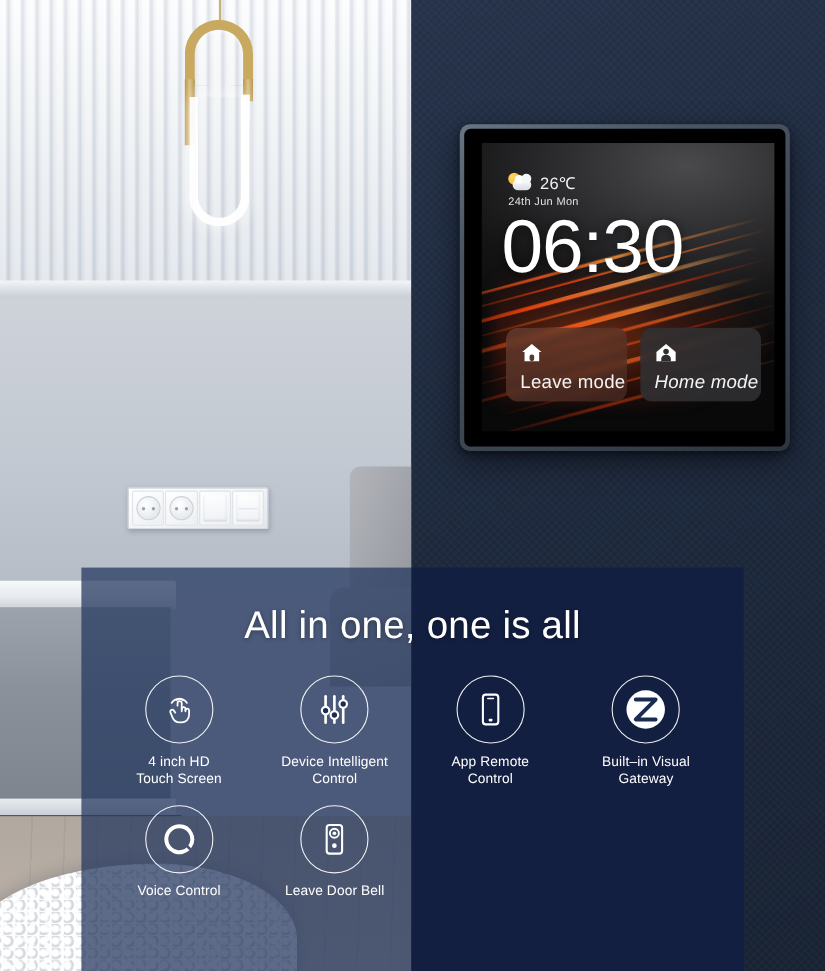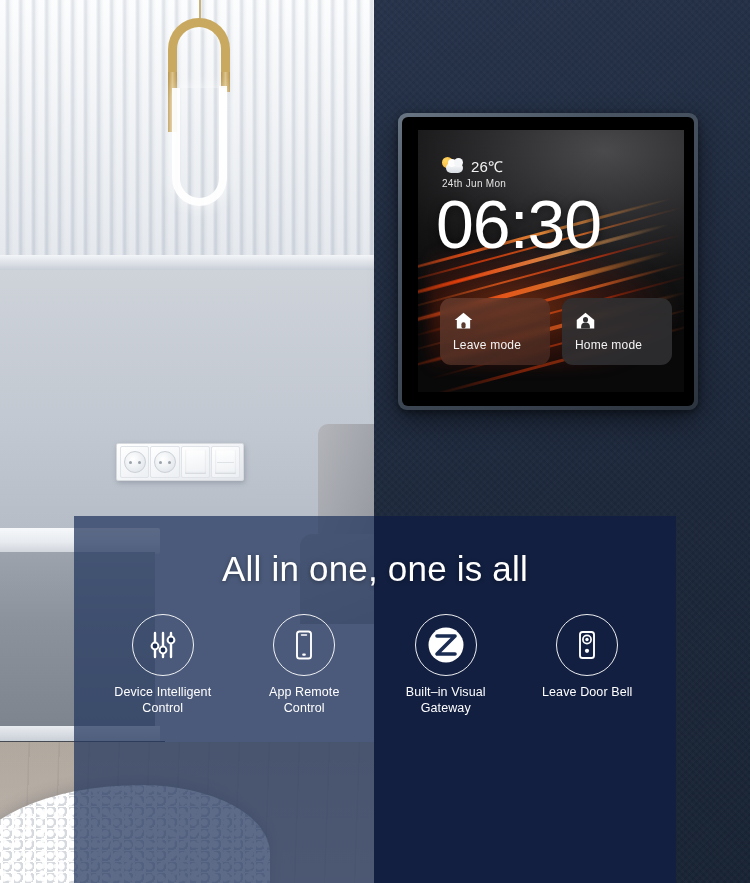--- a/index.html
+++ b/index.html
@@ -245,21 +245,21 @@
         rgba(0,0,0,.02) 3px, rgba(0,0,0,.02) 5px),
       repeating-linear-gradient(-45deg,
         rgba(255,255,255,.01) 0px, rgba(255,255,255,.01) 2px,
         rgba(0,0,0,.015) 3px, rgba(0,0,0,.015) 5px),
       linear-gradient(160deg,#26334a 0%,#1e2a3e 40%,#182334 100%);
   }
 
   
   .panel {
     position: absolute;
-    left: 398px; top: 113px;
+    left: 418px; top: 113px;
     width: 300px; height: 297px;
     border-radius: 9px;
     background: linear-gradient(150deg,#6a7584 0%,#4a5564 25%,#39424f 70%,#2c343f 100%);
     padding: 4px;
     box-sizing: border-box;
     box-shadow:
       0 10px 28px rgba(0,0,0,.48),
       0 2px 6px rgba(0,0,0,.4);
   }
   .panel-inner {
@@ -368,25 +368,26 @@
     border-radius: 11px;
     padding: 12px 0 0 13px;
     box-sizing: border-box;
     backdrop-filter: blur(3px);
   }
   .mode-card.leave {
     background: linear-gradient(150deg, rgba(104,62,48,.78) 0%, rgba(72,44,36,.72) 100%);
   }
   .mode-card.home {
     background: rgba(48,48,50,.88);
+    font-style: italic;
   }
   .mode-icon { width: 21px; height: 21px; margin-bottom: 7px; }
   .mode-label {
     color: #f4f4f4;
-    font-size: 12px;
+    font-size: 17px;
     letter-spacing: .2px;
   }
 
   
   .overlay {
     position: absolute;
     left: 74px; top: 516px;
     width: 602px; height: 367px;
   }
   .ov-left {
@@ -552,20 +553,33 @@
 
   <div class="overlay">
     <div class="ov-left"></div>
     <div class="ov-right"></div>
 
     <div class="ov-content">
       <div class="headline">All in one, one is all</div>
 
       <div class="feature-grid">
 
+        <div class="feature">
+          <div class="f-circle">
+            <svg width="34" height="34" viewBox="0 0 34 34">
+              <path d="M10 11 a8.5 8.5 0 0 1 14 0" fill="none" stroke="#fff" stroke-width="1.6" stroke-linecap="round"></path>
+              <path d="M14.5 8.5 a3.5 3.5 0 0 1 5.6 0" fill="none" stroke="#fff" stroke-width="1.6" stroke-linecap="round"></path>
+              <path d="M15.4 13.5 v-2.2 a1.9 1.9 0 0 1 3.8 0 v7.4" fill="none" stroke="#fff" stroke-width="1.6" stroke-linecap="round"></path>
+              <path d="M19.2 16.6 a1.7 1.7 0 0 1 3.4 0 v2" fill="none" stroke="#fff" stroke-width="1.6" stroke-linecap="round"></path>
+              <path d="M22.6 17.6 a1.7 1.7 0 0 1 3.3 0 v4.2 c0 4.2-3.1 6.9-6.9 6.9 h-1.6 c-3.3 0-5.6-2-6.6-4.6 l-1.9-4.4 a1.8 1.8 0 0 1 3-1.9 l1.5 2.1" fill="none" stroke="#fff" stroke-width="1.6" stroke-linecap="round" stroke-linejoin="round"></path>
+            </svg>
+          </div>
+          <div class="f-label">4 inch HD
+Touch Screen</div>
+        </div>
 
         <div class="feature">
           <div class="f-circle">
             <svg width="32" height="32" viewBox="0 0 32 32">
               <line x1="8" y1="4" x2="8" y2="28" stroke="#fff" stroke-width="2.4" stroke-linecap="round"></line>
               <line x1="16" y1="4" x2="16" y2="28" stroke="#fff" stroke-width="2.4" stroke-linecap="round"></line>
               <line x1="24" y1="4" x2="24" y2="28" stroke="#fff" stroke-width="2.4" stroke-linecap="round"></line>
               <circle cx="8" cy="17" r="3.4" fill="#1b2c52" stroke="#fff" stroke-width="2"></circle>
               <circle cx="16" cy="21" r="3.4" fill="#1b2c52" stroke="#fff" stroke-width="2"></circle>
               <circle cx="24" cy="11" r="3.4" fill="#1b2c52" stroke="#fff" stroke-width="2"></circle>
@@ -594,20 +608,28 @@
               <circle cx="22" cy="22" r="17.5" fill="#fff"></circle>
               <path d="M13 13 h18 l-18 18 h18" fill="none" stroke="#1b2c52" stroke-width="3.6" stroke-linecap="round" stroke-linejoin="round"></path>
               <path d="M7 27 a17.5 17.5 0 0 0 30 -10" fill="none" stroke="#1b2c52" stroke-width="0"></path>
             </svg>
           </div>
           <div class="f-label">Built–in Visual
 Gateway</div>
         </div>
 
 
+        <div class="feature">
+          <div class="f-circle">
+            <svg width="34" height="34" viewBox="0 0 34 34">
+              <path d="M17 3.4 a13.6 13.6 0 1 0 9.2 23.6 l-2.6-2.6 a10 10 0 1 1 3.4-7.4 c0 2.1-.7 4-1.8 5.6 l2.5 2.6 A13.55 13.55 0 0 0 17 3.4 z" fill="#fff"></path>
+            </svg>
+          </div>
+          <div class="f-label">Voice Control</div>
+        </div>
 
         <div class="feature">
           <div class="f-circle">
             <svg width="32" height="32" viewBox="0 0 32 32">
               <rect x="9" y="3" width="14" height="26" rx="2.6" fill="none" stroke="#fff" stroke-width="1.9"></rect>
               <circle cx="16" cy="10.5" r="4.1" fill="none" stroke="#fff" stroke-width="1.7"></circle>
               <circle cx="16" cy="10.5" r="1.7" fill="#fff"></circle>
               <circle cx="16" cy="21.8" r="2.1" fill="#fff"></circle>
             </svg>
           </div>

